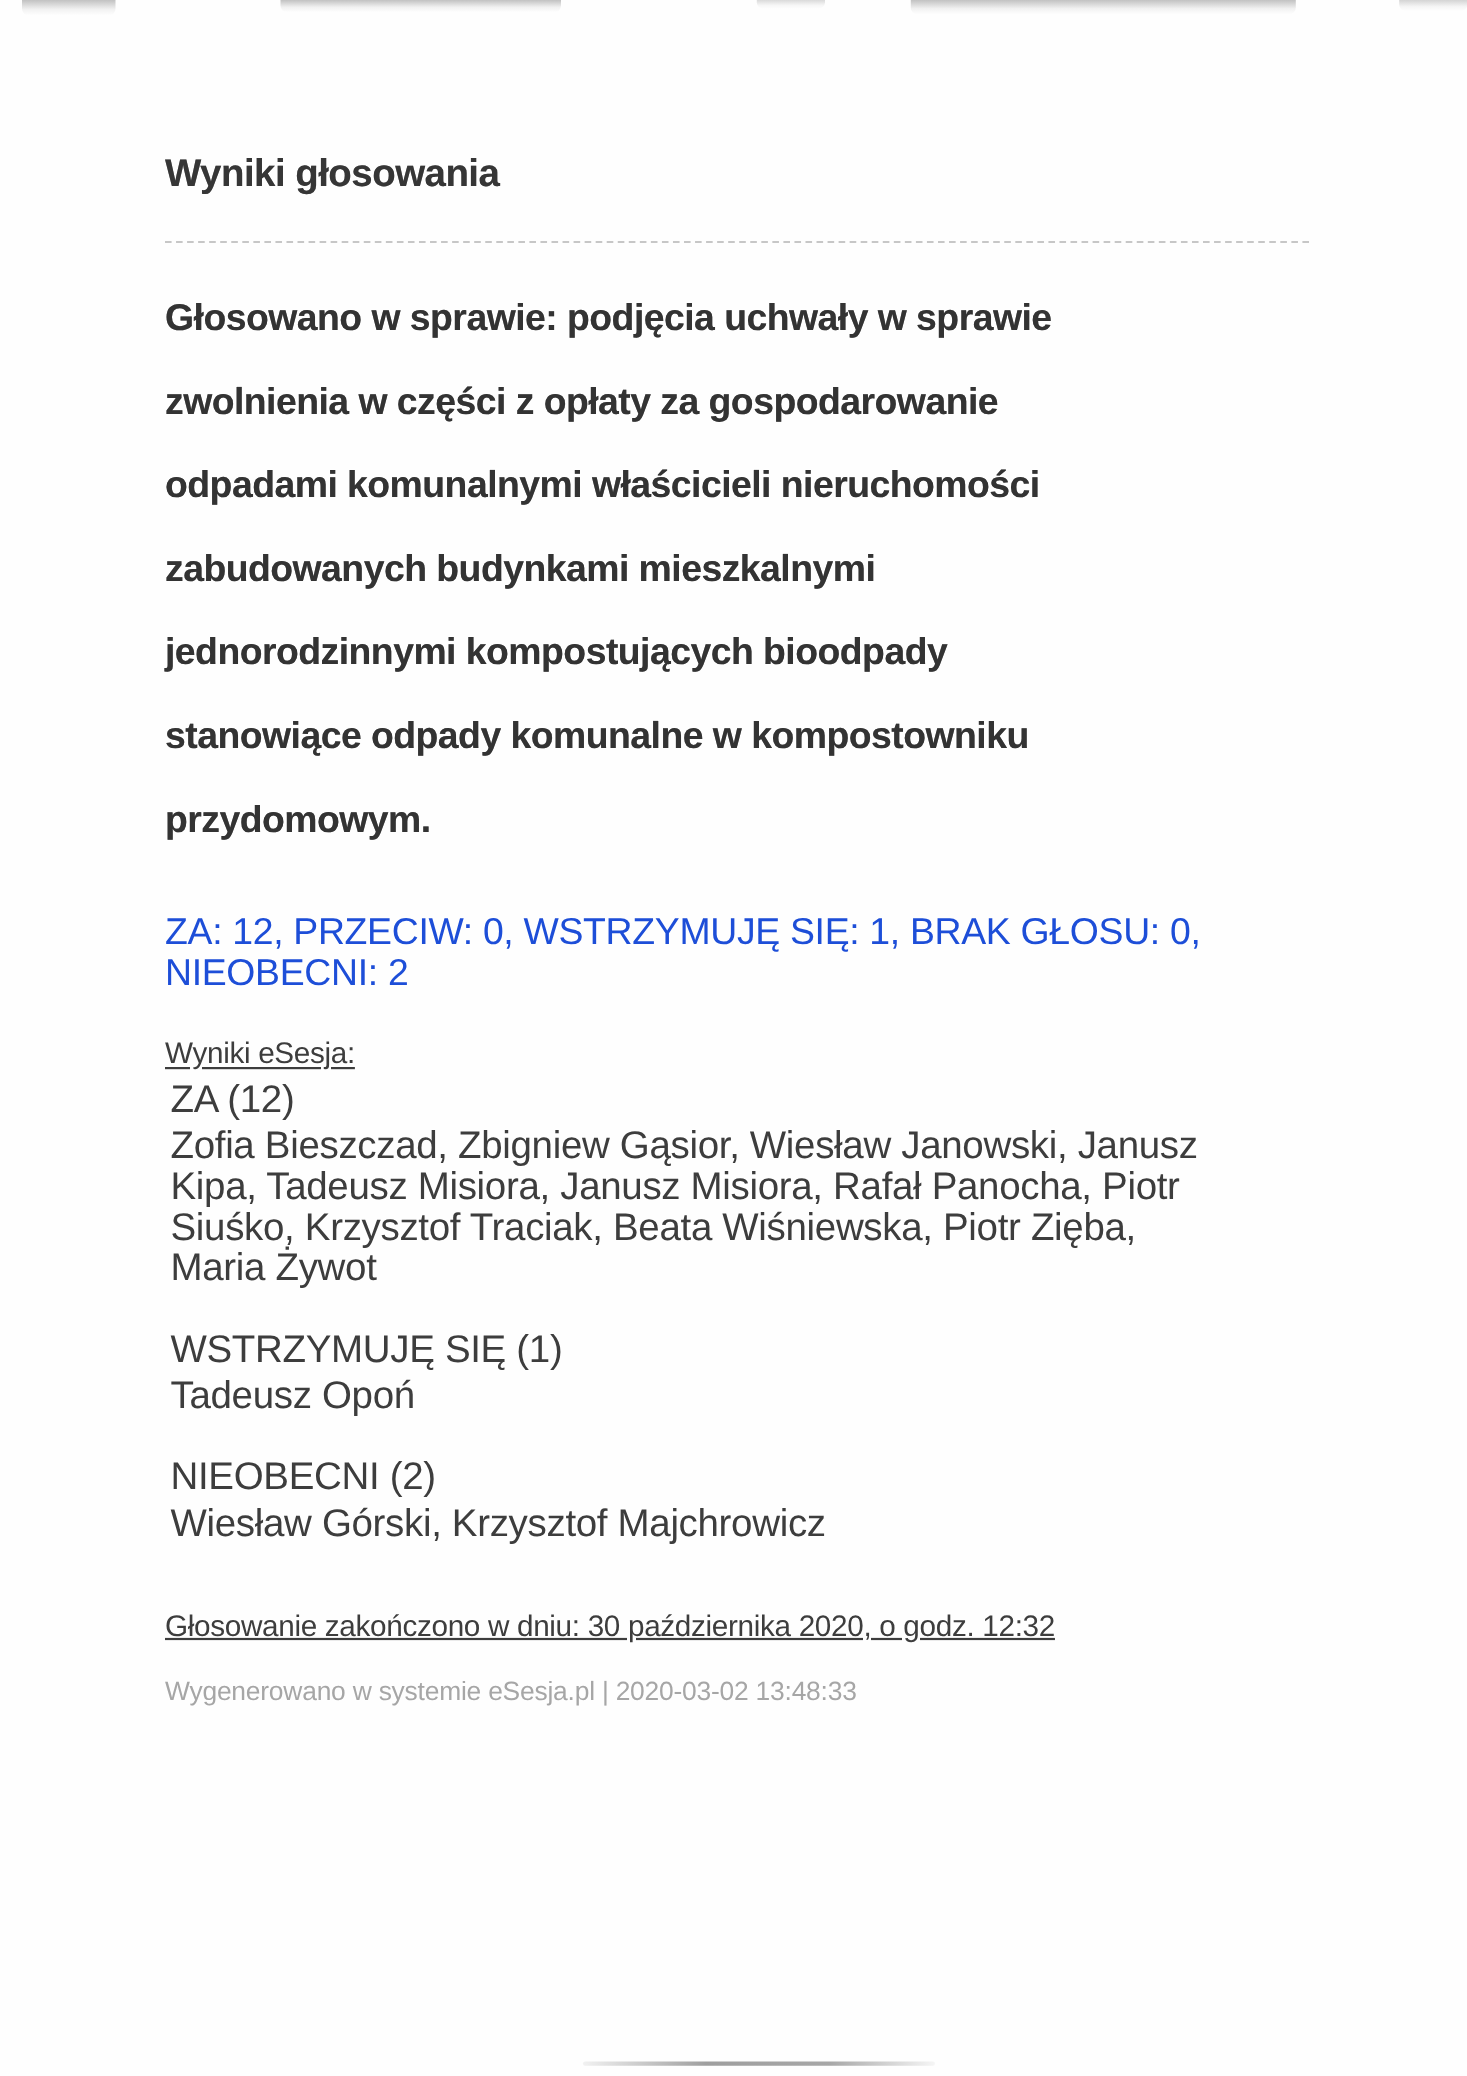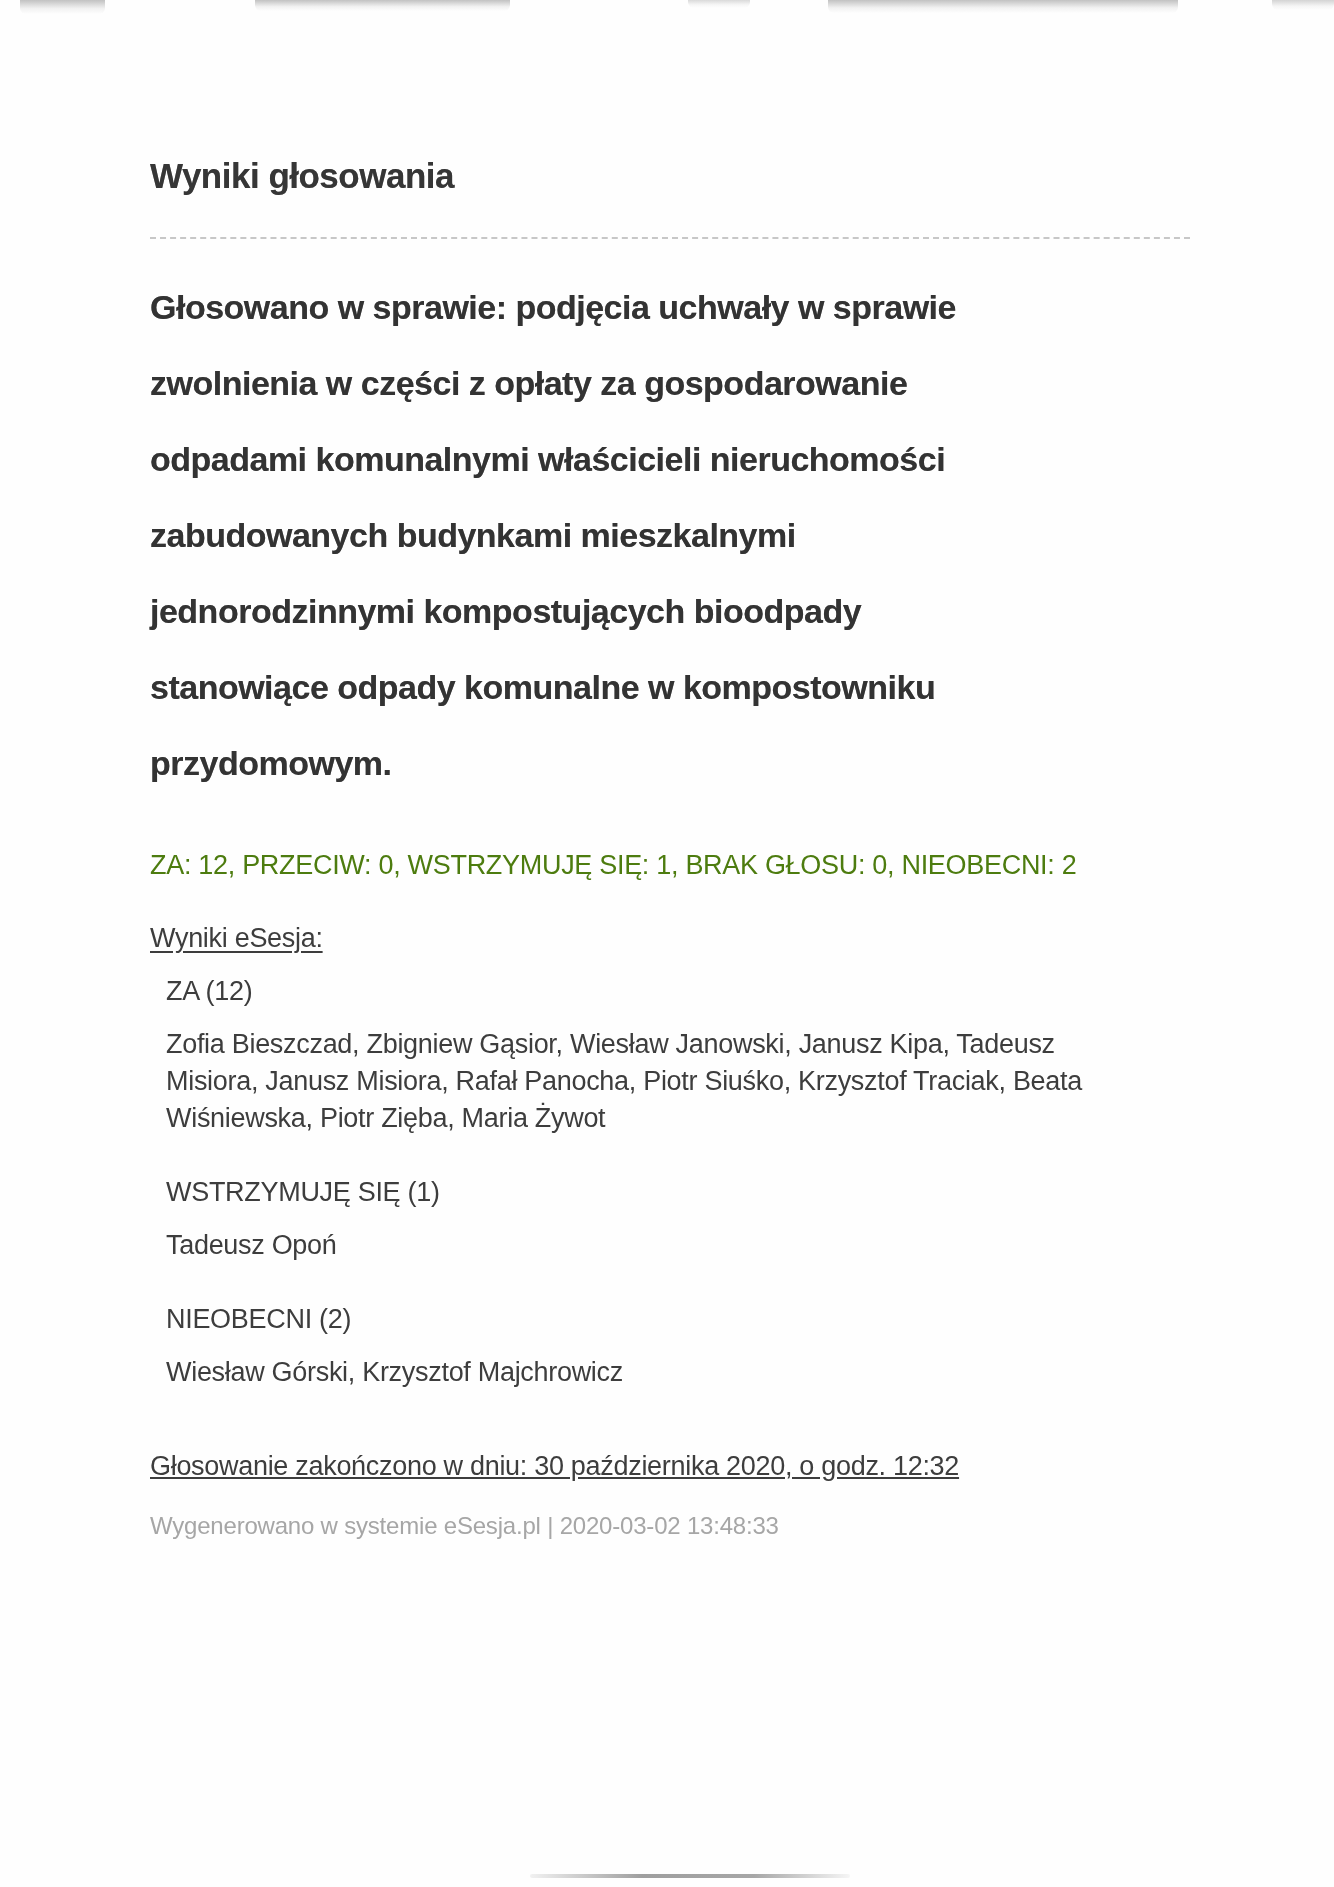--- a/index.html
+++ b/index.html
@@ -43,21 +43,21 @@
     width: 320px;
     height: 4px;
     background: linear-gradient(to right, rgba(90,90,90,0.08), rgba(80,80,80,0.55) 35%, rgba(80,80,80,0.5) 70%, rgba(90,90,90,0.05));
     border-radius: 2px;
     pointer-events: none;
   }
 
   .content {
     position: absolute;
     left: 150px;
-    top: 156px;
+    top: 138px;
     width: 1040px;
     letter-spacing: -0.3px;
   }
   .title {
     margin: 0;
     font-size: 35px;
     font-weight: bold;
     color: #363636;
     letter-spacing: -0.5px;
     text-shadow: 0 0 0.5px rgba(60,60,60,0.55);
@@ -73,37 +73,37 @@
     width: 860px;
     font-size: 34px;
     font-weight: bold;
     line-height: 76px;
     color: #333333;
     letter-spacing: -0.5px;
     text-shadow: 0 0 0.5px rgba(50,50,50,0.55);
   }
   .summary {
     margin: 46px 0 0 0;
-    font-size: 27px;
+    font-size: 34px;
     line-height: 37px;
-    color: #4d7c0f;
+    color: #1d4ed8;
   }
   .named-heading {
     margin: 36px 0 0 0;
     font-size: 27px;
     line-height: 37px;
     text-decoration: underline;
     text-underline-offset: 4px;
     color: #3d3d3d;
   }
   .group { margin: 0; }
   .group.spaced { margin-top: 37px; }
   .group-label, .group-names {
-    margin: 16px;
-    font-size: 27px;
+    margin: 5px;
+    font-size: 35px;
     line-height: 37px;
     color: #3d3d3d;
   }
   .group-names { width: 960px; }
   .closing {
     margin: 57px 0 0 0;
     font-size: 27px;
     line-height: 37px;
     color: #3d3d3d;
     text-decoration: underline;

